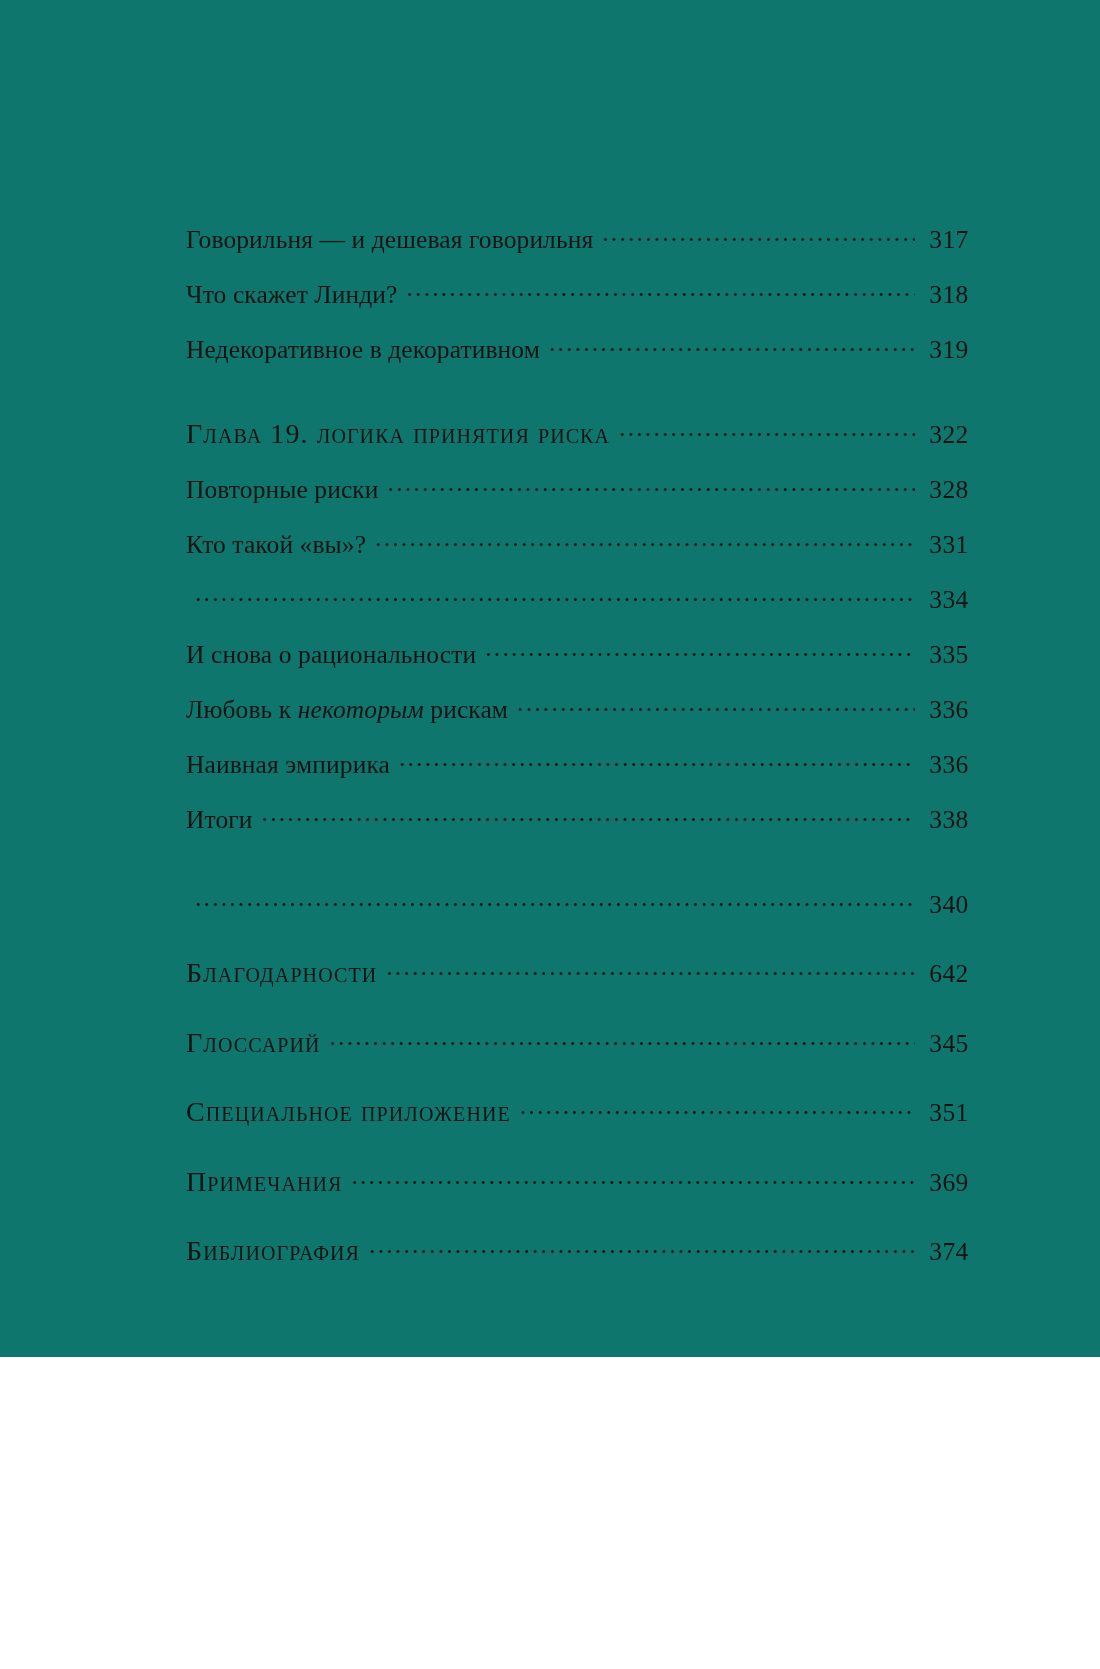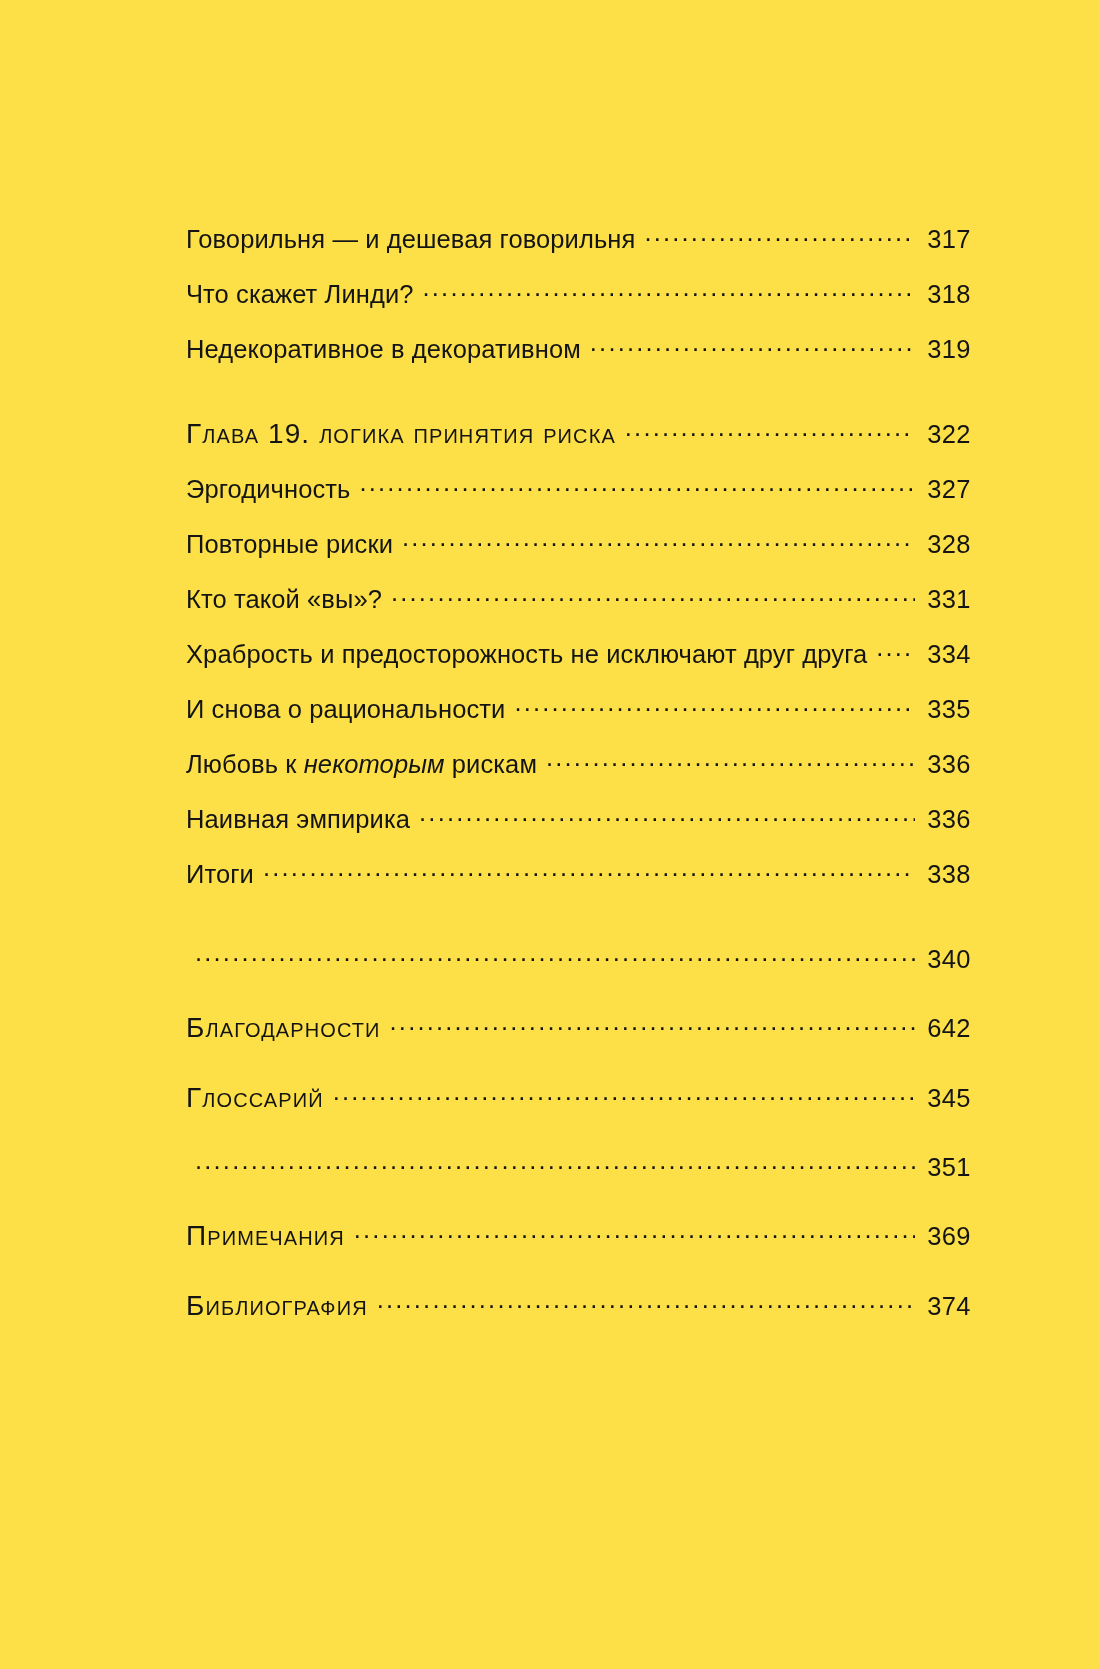--- a/index.html
+++ b/index.html
@@ -5,25 +5,25 @@
 <style>
   html, body {
     margin: 0;
     padding: 0;
     background: #ffffff;
   }
 
   .page {
     position: relative;
     width: 1100px;
-    height: 1669px;
-    background: #fde047;
+    height: 1357px;
+    background: #0f766e;
     margin: 0 auto;
     overflow: hidden;
-    font-family: Liberation Sans, sans-serif;
+    font-family: Liberation Serif, serif;
     color: #1a1a1a;
   }
 
   .toc {
     position: absolute;
     left: 186px;
     top: 222px;
     width: 790px;
   }
 
@@ -122,40 +122,34 @@
     </div>
 
     <div class="spacer gap-md"></div>
 
     <div class="toc-entry caps">
       <span class="title">Глава 19. Логика принятия риска</span>
       <span class="leader"></span>
       <span class="pageno">322</span>
     </div>
 
-    <div class="toc-entry">
-      <span class="title">Эргодичность</span>
-      <span class="leader"></span>
-      <span class="pageno">327</span>
-    </div>
 
     <div class="toc-entry">
       <span class="title">Повторные риски</span>
       <span class="leader"></span>
       <span class="pageno">328</span>
     </div>
 
     <div class="toc-entry">
       <span class="title">Кто такой «вы»?</span>
       <span class="leader"></span>
       <span class="pageno">331</span>
     </div>
 
     <div class="toc-entry">
-      <span class="title">Храбрость и предосторожность не исключают друг друга</span>
       <span class="leader"></span>
       <span class="pageno">334</span>
     </div>
 
     <div class="toc-entry">
       <span class="title">И снова о рациональности</span>
       <span class="leader"></span>
       <span class="pageno">335</span>
     </div>
 
@@ -196,20 +190,21 @@
 
     <div class="toc-entry caps">
       <span class="title">Глоссарий</span>
       <span class="leader"></span>
       <span class="pageno">345</span>
     </div>
 
     <div class="spacer gap-sm"></div>
 
     <div class="toc-entry caps">
+      <span class="title">Специальное приложение</span>
       <span class="leader"></span>
       <span class="pageno">351</span>
     </div>
 
     <div class="spacer gap-sm"></div>
 
     <div class="toc-entry caps">
       <span class="title">Примечания</span>
       <span class="leader"></span>
       <span class="pageno">369</span>

